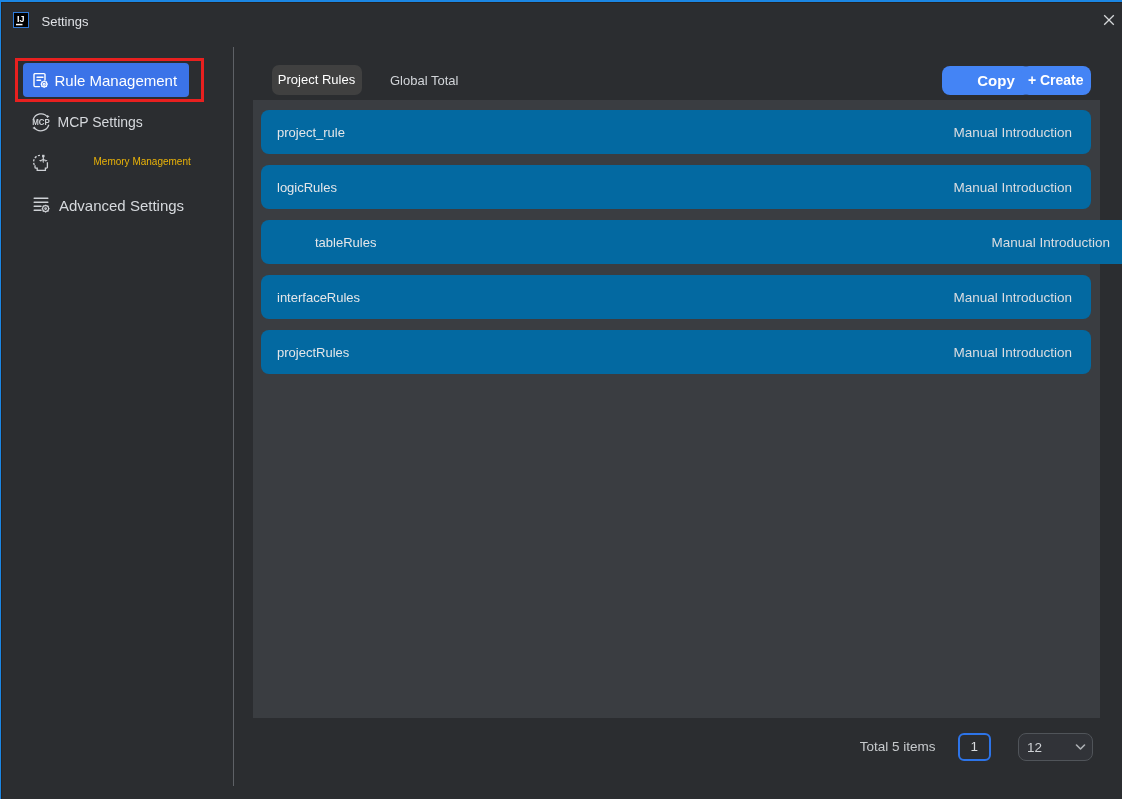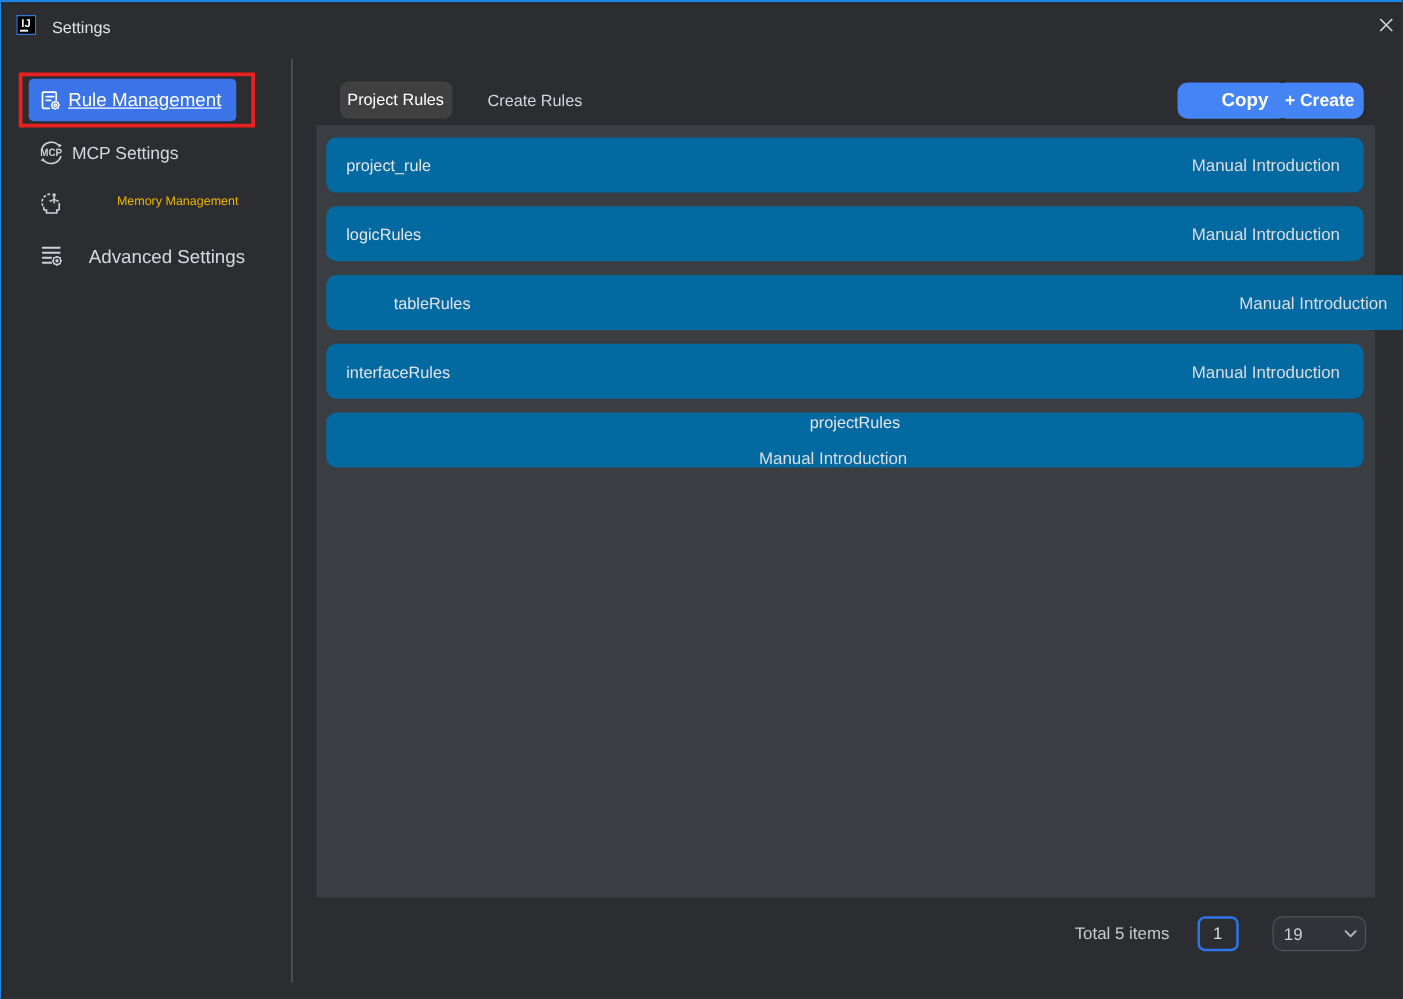--- a/index.html
+++ b/index.html
@@ -32,25 +32,25 @@
   <path d="M3 1.6 a1 1 0 0 0 -1 1 V13.6 a1 1 0 0 0 1 1 H7.5" stroke="#fff" stroke-width="1.4" fill="none" stroke-linecap="round"></path>
   <path d="M5 5.2 h6 M5 8.2 h3.6" stroke="#fff" stroke-width="1.4" fill="none" stroke-linecap="round"></path>
   <g stroke="#fff" stroke-width="1.15" fill="none">
     <circle cx="12.2" cy="12.2" r="2.7"></circle>
     <circle cx="12.2" cy="12.2" r="1.0"></circle>
     <g stroke-width="1.3">
       <path d="M12.2 8.6 v1 M12.2 14.8 v1 M8.6 12.2 h1 M14.8 12.2 h1 M9.6 9.6 l0.8 0.8 M14 14 l0.8 0.8 M14.8 9.6 l-0.8 0.8 M10.4 14 l-0.8 0.8"></path>
     </g>
   </g>
 </svg>
-<div class="abs" style="left:54.5px;top:72px;font-size:15px;color:#ffffff;text-decoration:underline;">Rule Management</div>
+<div class="abs" style="left:54.5px;top:72px;font-size:15px;color:#ffffff;">Rule Management</div>
 
 <div class="menuitem abs" style="left:57.5px;top:114px;font-size:14px;color:#d6d9dd;">MCP Settings</div>
 <div class="menuitem abs" style="left:57.5px;top:155.5px;font-size:10px;color:#eab308;padding-left:36px;">Memory Management</div>
-<div class="menuitem abs" style="left:71px;top:196.5px;font-size:15px;color:#d6d9dd;">Advanced Settings</div>
+<div class="menuitem abs" style="left:59px;top:196.5px;font-size:15px;color:#d6d9dd;">Advanced Settings</div>
 
 <svg class="abs" style="left:30.5px;top:112px;" width="20" height="20" viewBox="0 0 20 20">
   <g stroke="#ced1d5" fill="none" stroke-width="1.3">
     <path d="M2.2 7.8 A8.2 8.2 0 0 1 16.8 5.3"></path>
     <path d="M17.8 12.8 A8.2 8.2 0 0 1 3.2 15.3"></path>
   </g>
   <path d="M16.0 2.9 l2.5 1.3 -2.3 1.7z" fill="#ced1d5"></path>
   <path d="M4.0 17.4 l-2.5 -1.3 2.3 -1.7z" fill="#ced1d5"></path>
   <text x="10" y="13.1" fill="#ced1d5" font-size="8.5" font-weight="bold" text-anchor="middle" font-family="Liberation Sans" textLength="17.5" lengthAdjust="spacingAndGlyphs">MCP</text>
 </svg>
@@ -77,51 +77,51 @@
       <path d="M12.6 8.7 v1.1 M12.6 15.4 v1.1 M8.7 12.6 h1.1 M15.4 12.6 h1.1 M9.8 9.8 l0.8 0.8 M14.6 14.6 l0.8 0.8 M15.4 9.8 l-0.8 0.8 M10.6 14.6 l-0.8 0.8"></path>
     </g>
   </g>
 </svg>
 
 <div class="abs" style="left:233px;top:47px;width:1px;height:739px;background:rgba(145,150,155,0.5);"></div>
 
 <div class="abs" style="left:252.5px;top:100px;width:847.5px;height:617.5px;background:#3a3d41;"></div>
 
 <div class="abs" style="left:271.5px;top:64.5px;width:90px;height:30px;background:#404040;border-radius:7px;color:#fff;font-size:13px;display:flex;align-items:center;justify-content:center;">Project Rules</div>
-<div class="abs" style="left:390px;top:72.7px;font-size:13px;color:#d2d5d9;">Create Rules</div>
+<div class="abs" style="left:390px;top:72.7px;font-size:13px;color:#d2d5d9;">Global Total</div>
 
 <div class="abs" style="left:941.5px;top:65.5px;width:69px;height:29.5px;background:#4484f5;border-radius:8px;color:#fff;font-size:15px;font-weight:bold;display:flex;align-items:center;justify-content:center;padding-left:20px;">Copy</div>
 <div class="abs" style="left:1021px;top:65.5px;width:69.5px;height:29.5px;background:#4484f5;border-radius:8px;color:#fff;font-size:14px;font-weight:bold;display:flex;align-items:center;justify-content:center;">+ Create</div>
 
 <div class="abs row" style="top:110px;">
     <span class="l">project_rule</span>
     <span class="r">Manual Introduction</span>
   </div>
 <div class="abs row" style="top:165px;">
     <span class="l">logicRules</span>
     <span class="r">Manual Introduction</span>
   </div>
 <div class="abs row" style="top:220px;padding-left:38px;">
     <span class="l">tableRules</span>
     <span class="r">Manual Introduction</span>
   </div>
 <div class="abs row" style="top:275px;">
     <span class="l">interfaceRules</span>
     <span class="r">Manual Introduction</span>
   </div>
-<div class="abs row" style="top:330px;flex-direction:column;">
+<div class="abs row" style="top:330px;">
     <span class="l">projectRules</span>
     <span class="r">Manual Introduction</span>
   </div>
 <style>
   .row{left:261px;width:830px;height:44px;background:#0369a1;border-radius:8px;
        display:flex;align-items:center;justify-content:space-between;}
   .row .l{margin-left:16px;font-size:13px;color:#e4e6e9;}
   .row .r{margin-right:19px;font-size:13.5px;color:#dbdde1;}
 </style>
 
 <div class="abs" style="left:0;top:739px;width:935.5px;text-align:right;font-size:13.5px;color:#c7cacd;">Total 5 items</div>
 <div class="abs" style="left:957.5px;top:732.5px;width:29.5px;height:24.5px;border:2px solid #2d74e8;border-radius:6px;color:#dadcdf;font-size:13.5px;display:flex;align-items:center;justify-content:center;">1</div>
 <div class="abs" style="left:1017.5px;top:732.5px;width:73.5px;height:26.5px;background:#313338;border:1px solid #505459;border-radius:8px;"></div>
-<div class="abs" style="left:1027px;top:739.5px;font-size:13.5px;color:#ced1d5;">19</div>
+<div class="abs" style="left:1027px;top:739.5px;font-size:13.5px;color:#ced1d5;">12</div>
 <svg class="abs" style="left:1075px;top:744px;" width="11" height="7" viewBox="0 0 11 7">
   <path d="M1.5 1 L5.5 5 L9.5 1" stroke="#aeb1b5" stroke-width="1.6" fill="none" stroke-linecap="round" stroke-linejoin="round"></path>
 </svg>
 
 </body></html>

